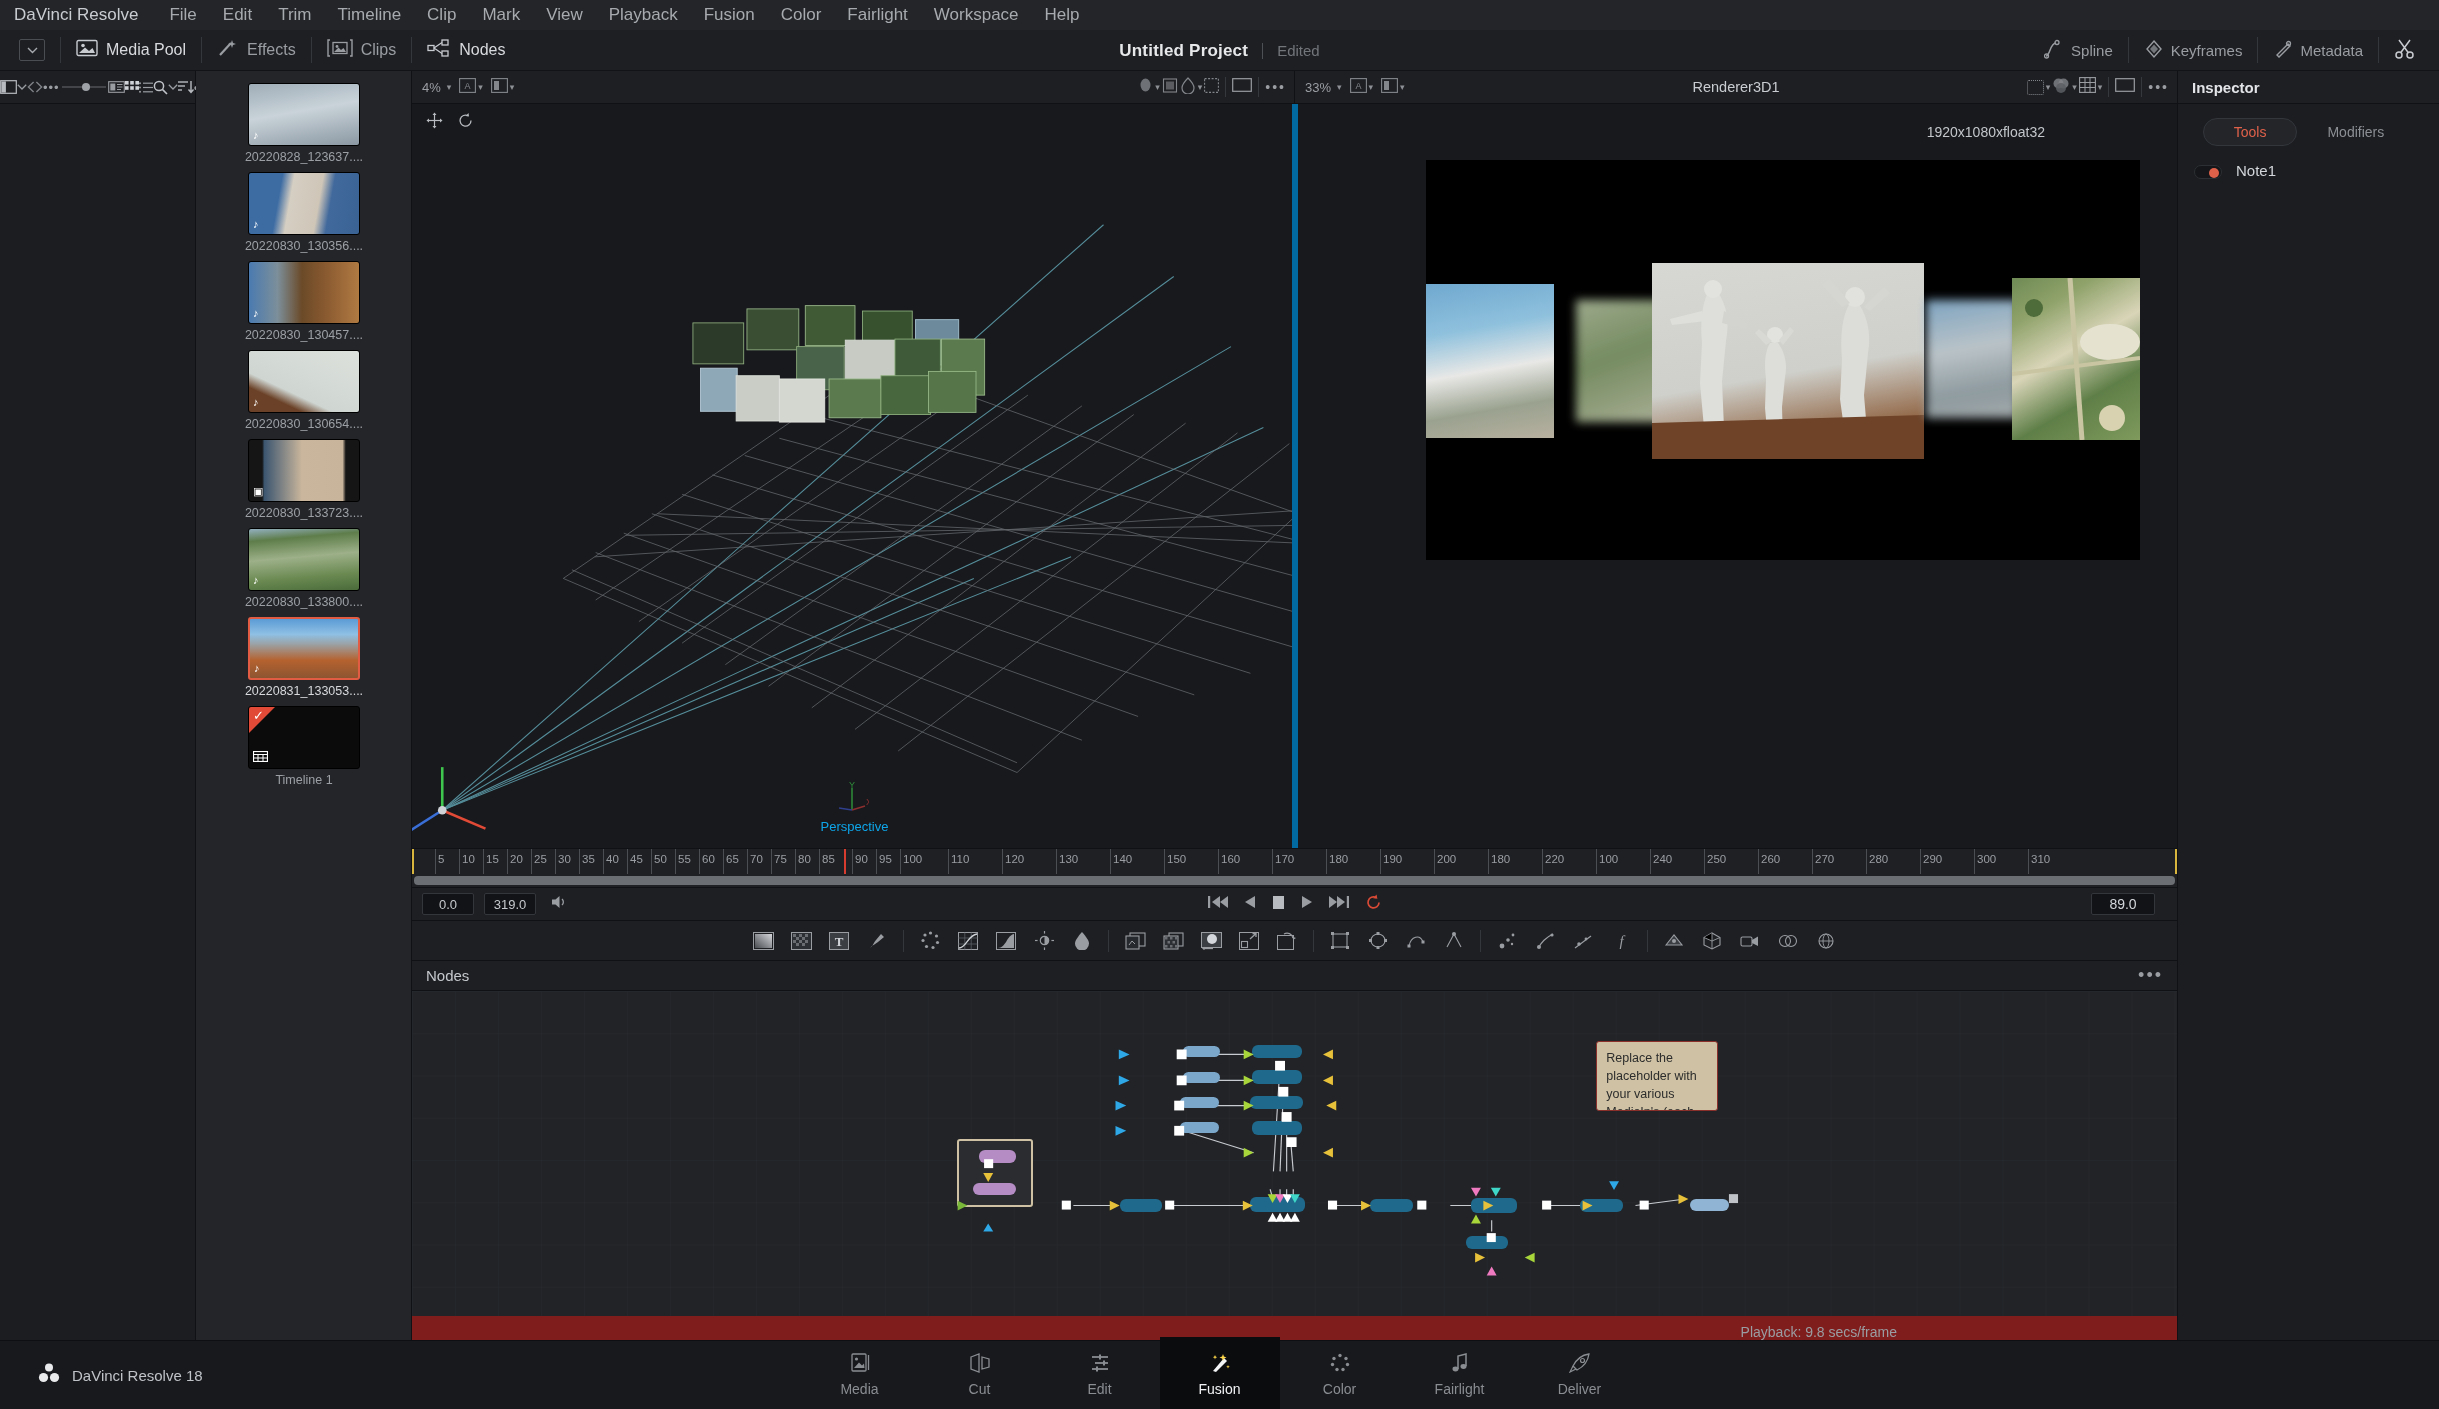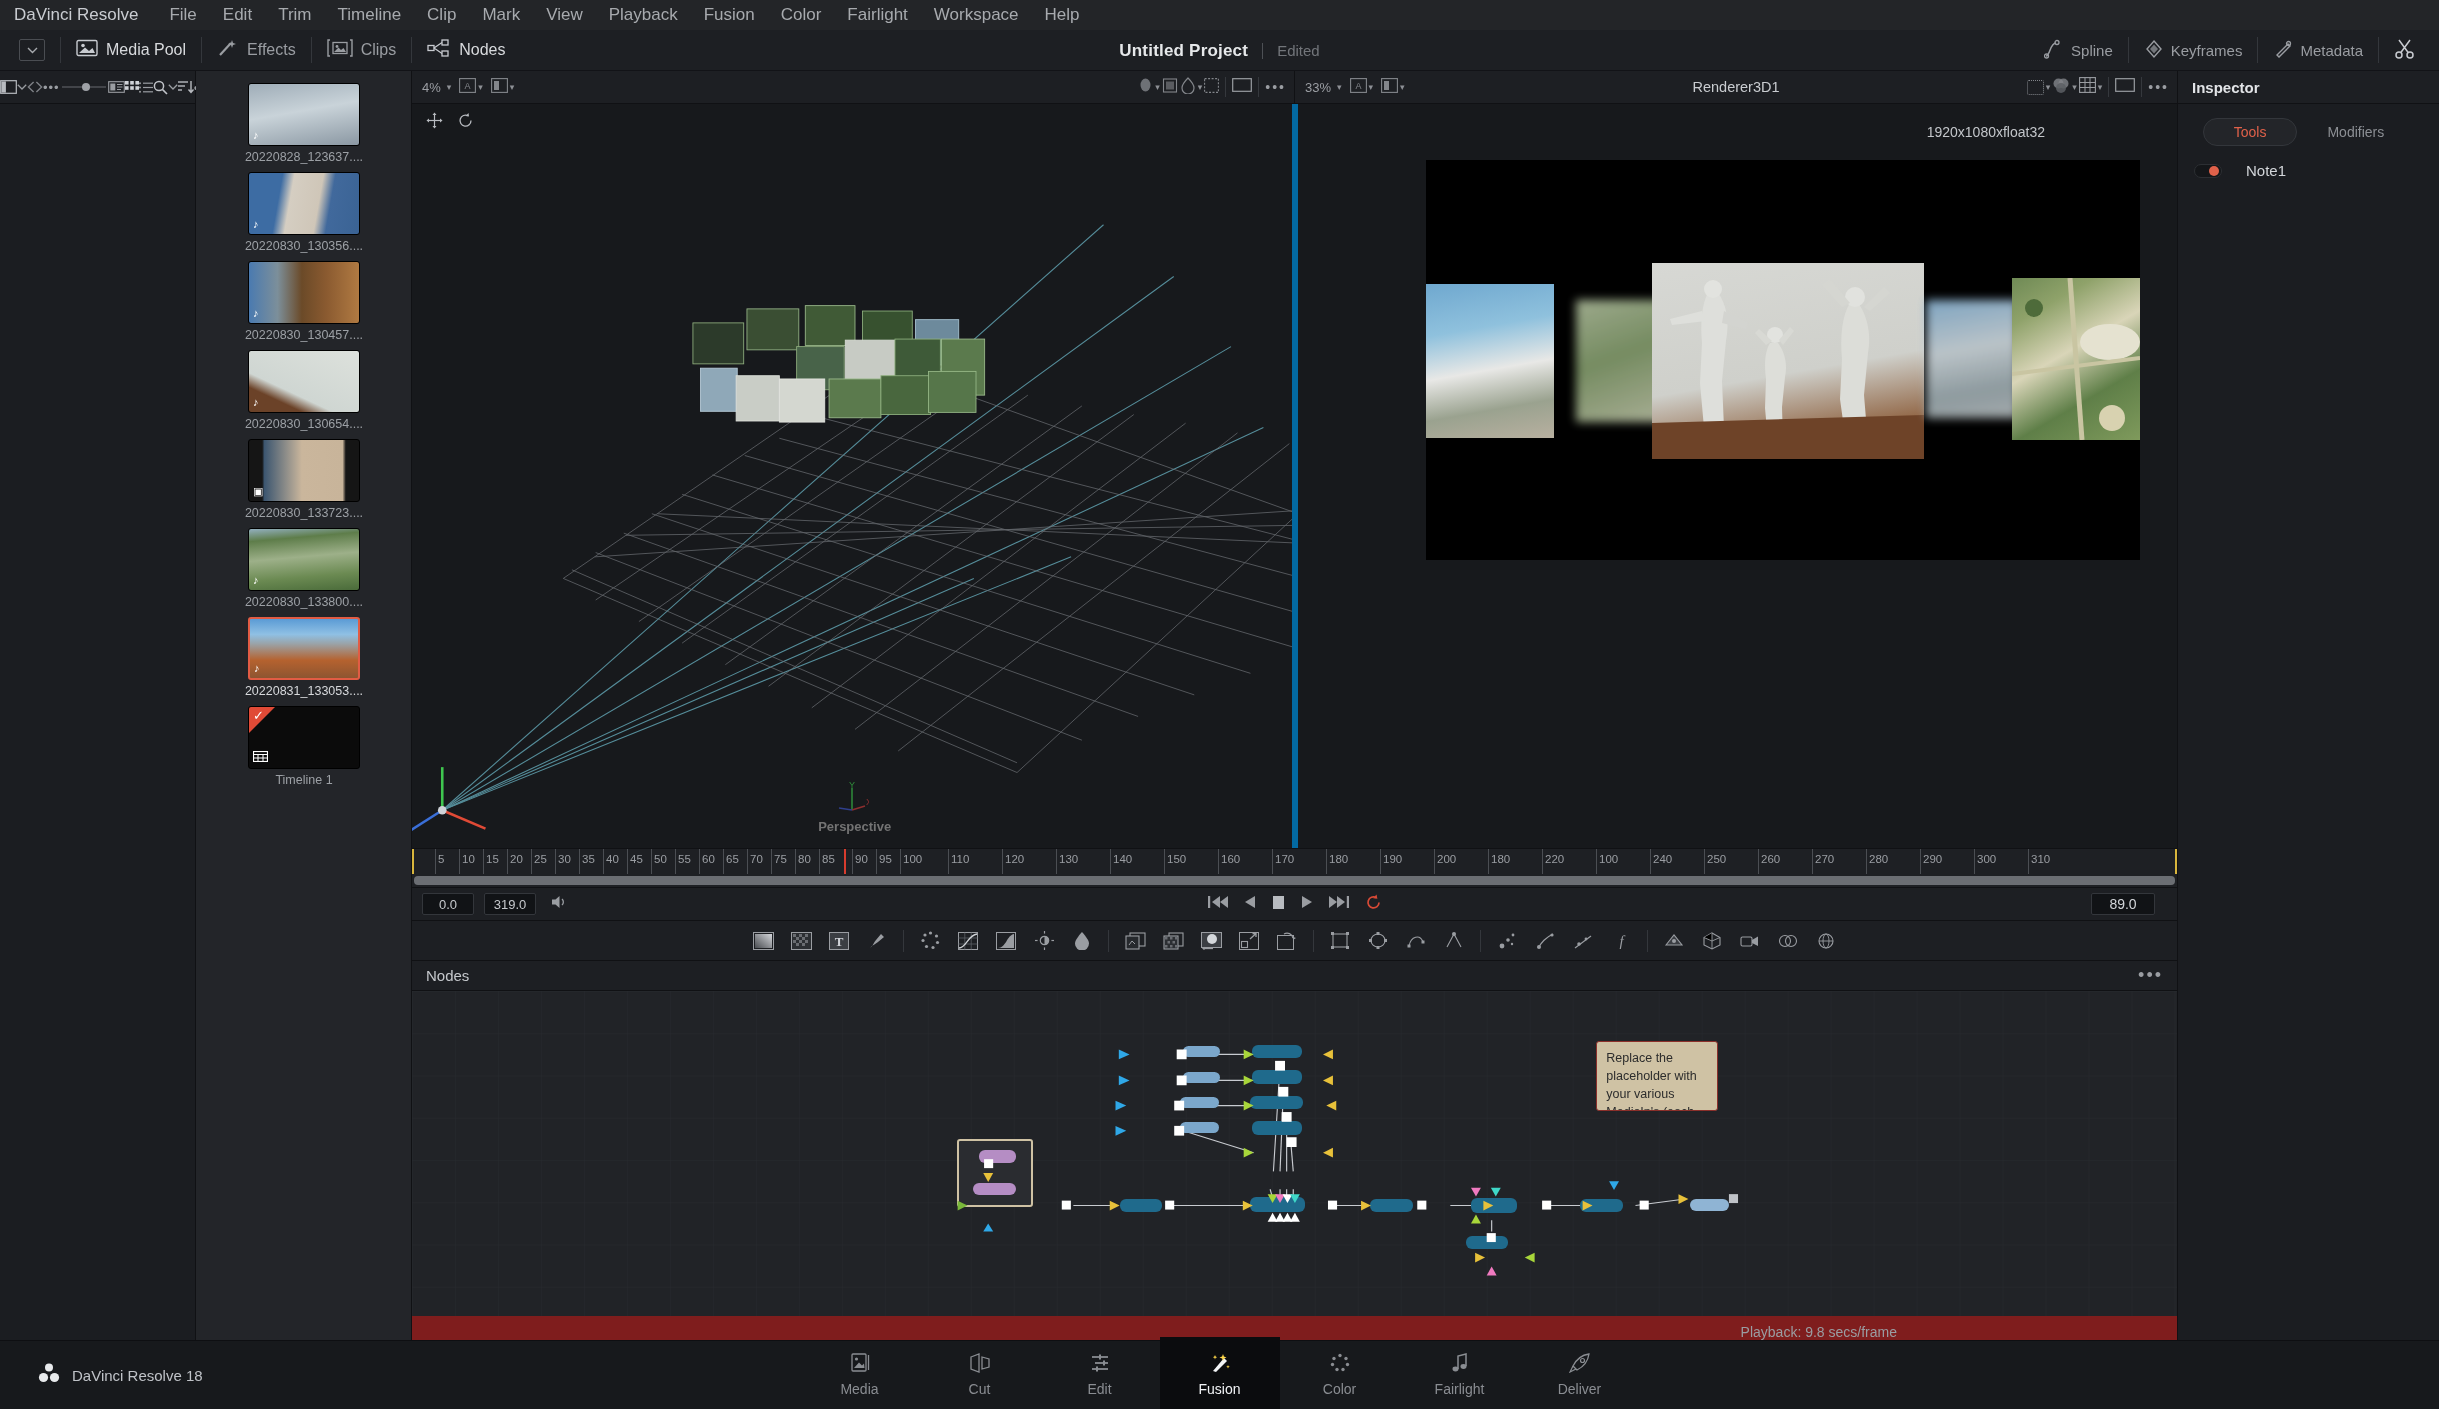--- a/index.html
+++ b/index.html
@@ -100,21 +100,21 @@
   .icon-sq.dot { border-style: dotted; }
   .chev { font-size: 9px; color: #8d9095; }
 
   .viewer-body { flex: 1; display: flex; min-height: 0; }
   .vp { flex: 1; position: relative; background: #17191c; min-width: 0; overflow:hidden; }
   .vp + .vp { border-left: 6px solid #0369a1; }
 
   
   .v3d-tools { position:absolute; left:14px; top:8px; display:flex; gap:14px; z-index:5; }
   .persp-label { position:absolute; left: 50%; bottom: 14px; transform: translateX(-46%);
-                 font-size: 13px; color: #737373; text-align:center;font-weight:bold; }
+                 font-size: 13px; color: #0ea5e9; text-align:center; }
   .axis-gizmo { position:absolute; left:50%; bottom:32px; transform:translateX(-50%);
                 width: 34px; height: 34px; }
 
   
   .res-label { position:absolute; right: 132px; top: 20px; font-size: 14px; color:#c3c6ca; }
   .render-frame { position:absolute; left: 128px; top: 56px; width: 714px; height: 400px;
                   background: #000; }
 
   
   .ruler-wrap { height: 26px; background:#1e2024; display:flex; border-top:1px solid #101114; }
@@ -174,21 +174,21 @@
 
   
   .inspector { width: 262px; background:#1b1d21; border-left:1px solid #101114;
                display:flex; flex-direction:column; }
   .insp-head { height: 33px; display:flex; align-items:center; padding-left:14px;
                background:#1d1f23; border-bottom:1px solid #101114; }
   .insp-title { font-size:15px; color:#e2e4e7; font-weight:bold; }
   .insp-tabs { display:flex; align-items:center; justify-content:center; padding-top: 14px; gap: 0; }
   .insp-tab { font-size:14px; color:#8c8f94; padding: 5px 30px; border-radius: 14px; }
   .insp-tab.active { color:#e0614a; background:#232529; border:1px solid #33363b; }
-  .insp-row { display:flex; align-items:center; gap:24px; padding: 16px 0 0 16px; }
+  .insp-row { display:flex; align-items:flex-end; gap:14px; padding: 16px 0 0 16px; }
   .toggle-pill { width: 28px; height: 14px; background:#141619; border-radius:7px;
                  position:relative; border:1px solid #2c2f33; }
   .toggle-pill i { position:absolute; right: 2px; top: 1.5px; width:10px; height:10px;
                    border-radius:50%; background:#e0614a; display:block; }
   .insp-label { font-size: 15px; color:#d3d6da; }
 
   
   .bottombar { height: 69px; background:#17191c; display:flex; align-items:center;
                position:relative; flex-shrink:0; border-top:1px solid #0e0f12; }
   .bb-left { display:flex; align-items:center; gap:12px; padding-left: 38px; }

